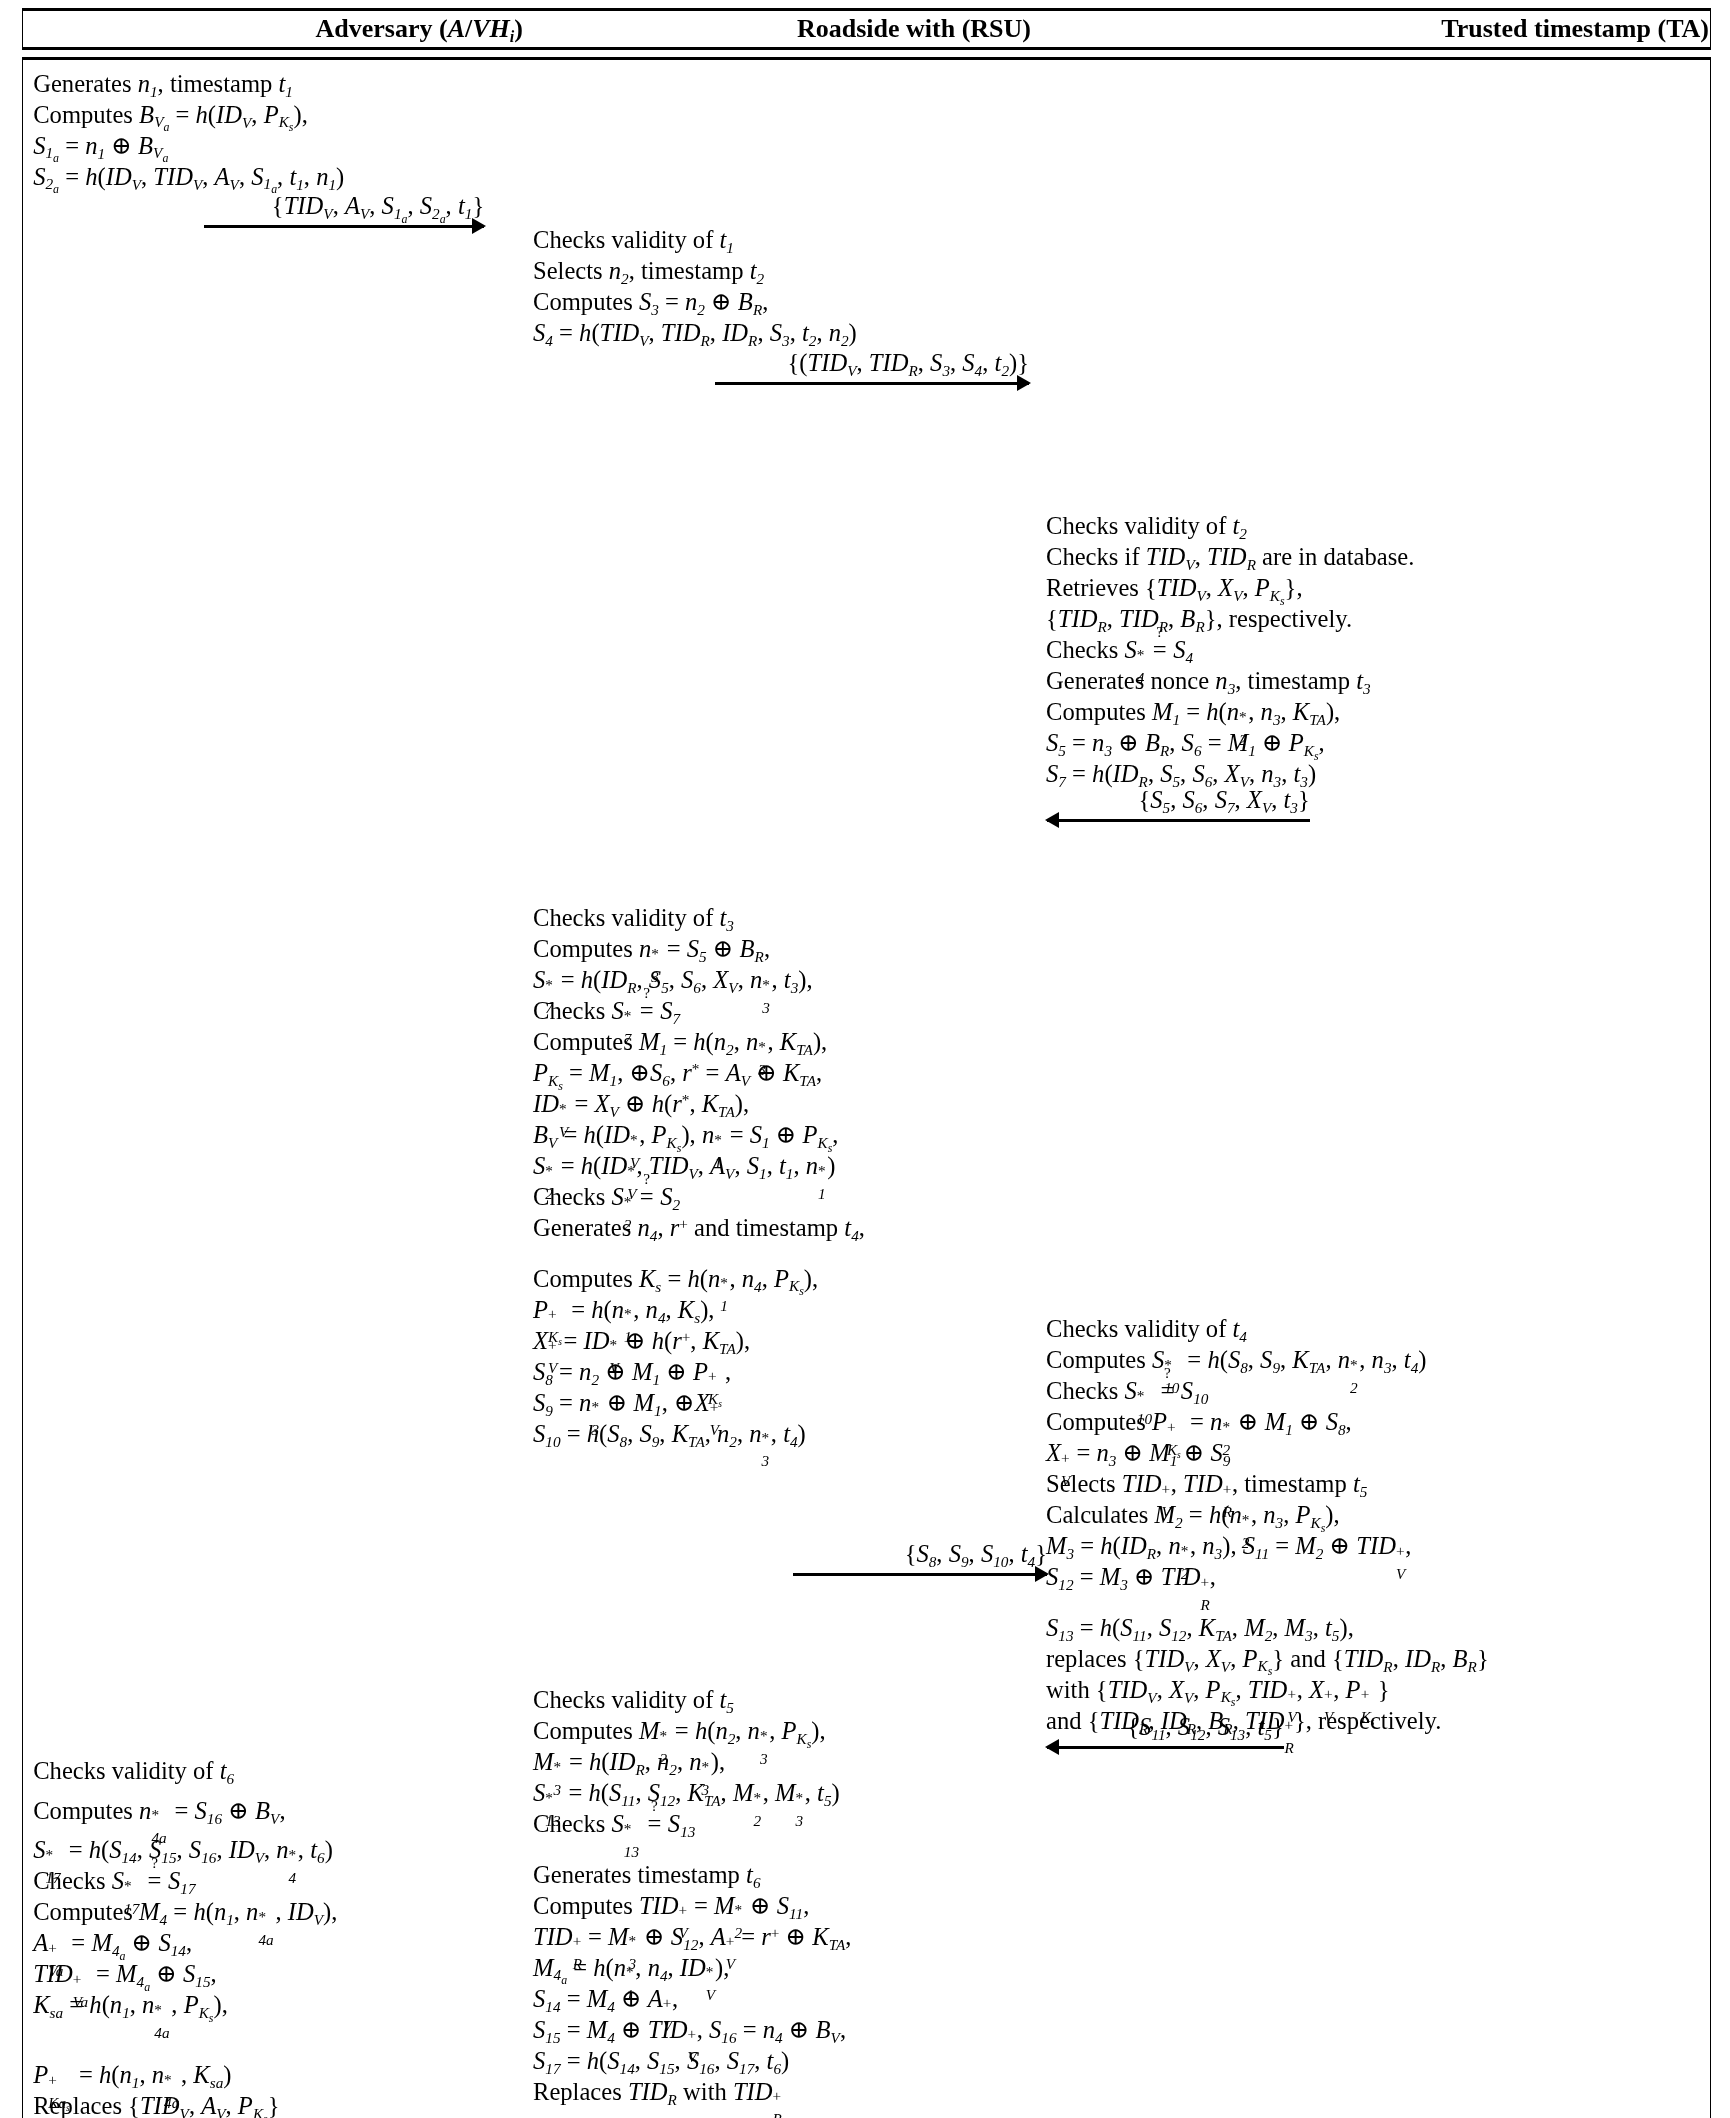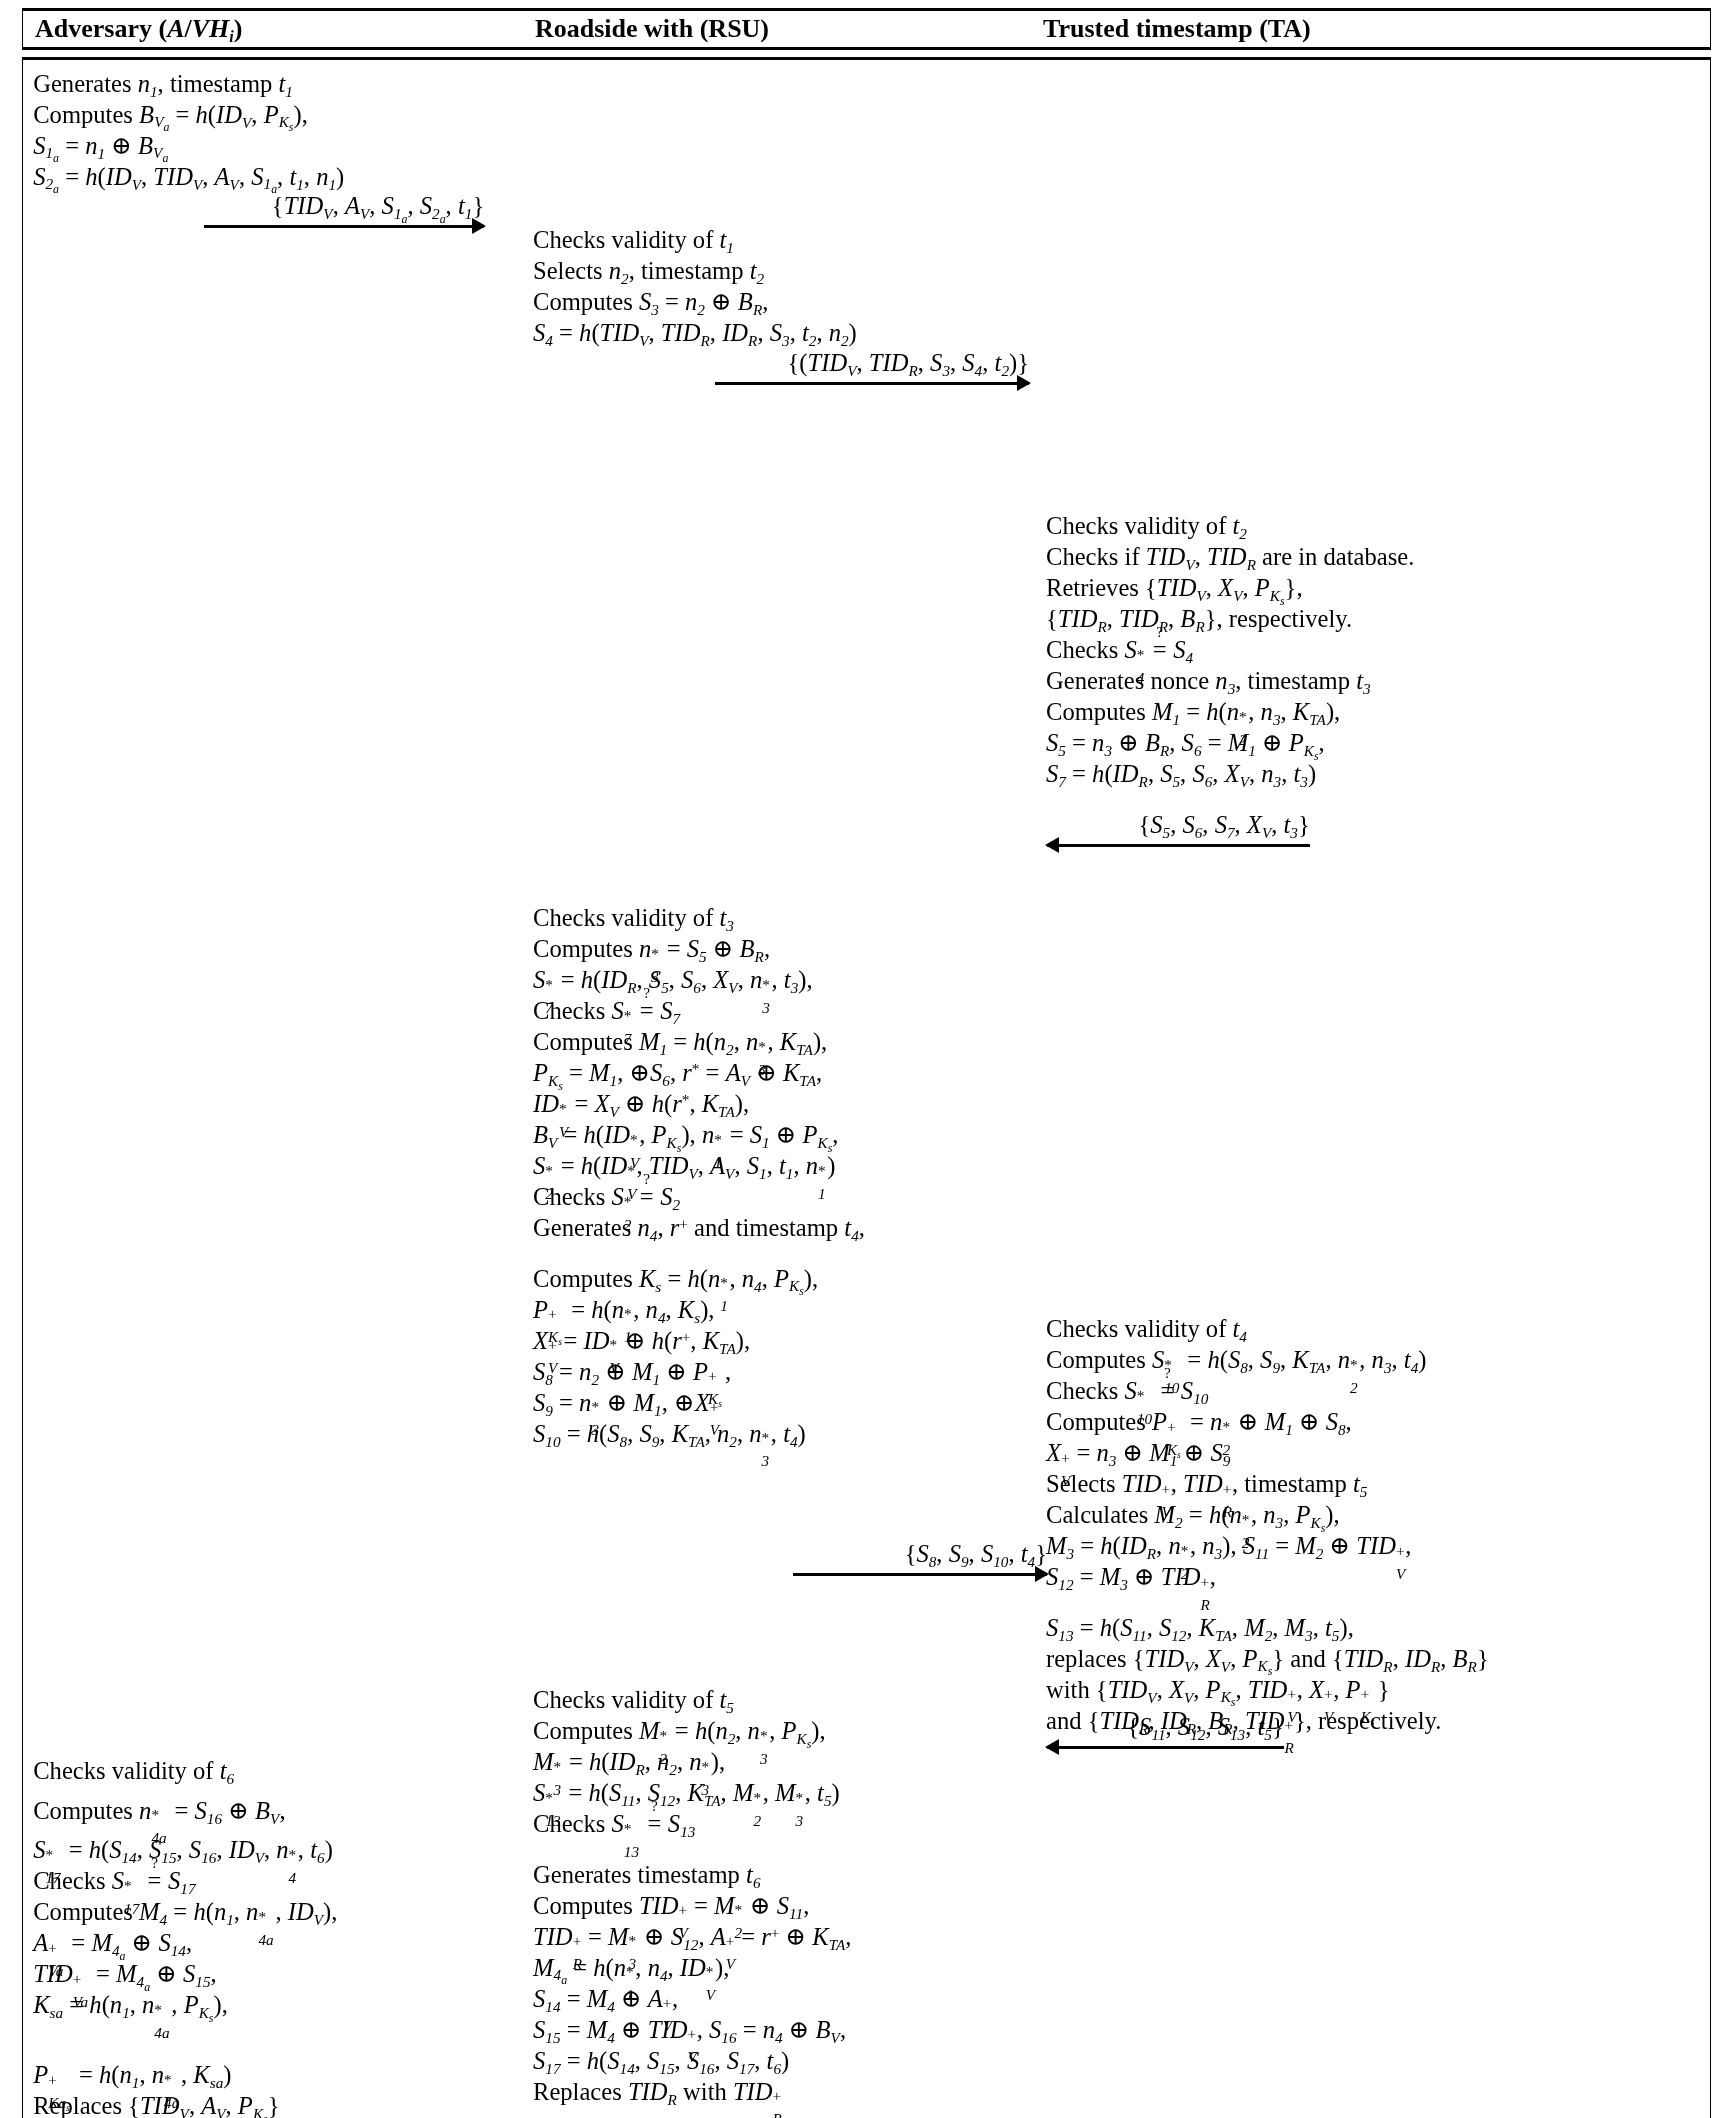--- a/index.html
+++ b/index.html
@@ -26,20 +26,21 @@
   
   .hdr{
     border-top:3.8px solid #000;
     border-bottom:3.8px solid #000;
     border-left:1.7px solid #000;
     border-right:1.7px solid #000;
     height:42px;
     display:flex;
     align-items:center;
     box-sizing:border-box;
+    text-align:right;
   }
   .hdr .cell{
     font-size:26px;
     font-weight:bold;
     line-height:1;
     padding-left:12px;
     box-sizing:border-box;
     white-space:nowrap;
   }
   .c1{width:500px;}
@@ -279,21 +280,21 @@
         <div class="ln">Checks if <i>TID<sub>V</sub></i>, <i>TID<sub>R</sub></i> are in database.</div>
         <div class="ln">Retrieves {<i>TID<sub>V</sub></i>, <i>X<sub>V</sub></i>, <i>P<sub>K<sub>s</sub></sub></i>},</div>
         <div class="ln">{<i>TID<sub>R</sub></i>, <i>TID<sub>R</sub></i>, <i>B<sub>R</sub></i>}, respectively.</div>
         <div class="ln">Checks <i>S<span class="ss ssw1"><span class="up">*</span><span class="dn">4</span></span></i><span class="qeq"><span class="q">?</span>=</span><i>S<sub>4</sub></i></div>
         <div class="ln">Generates nonce <i>n<sub>3</sub></i>, timestamp <i>t<sub>3</sub></i></div>
         <div class="ln">Computes <i>M<sub>1</sub></i> = <i>h</i>(<i>n<span class="ss ssw1"><span class="up">*</span><span class="dn">2</span></span></i>, <i>n<sub>3</sub></i>, <i>K<sub>TA</sub></i>),</div>
         <div class="ln"><i>S<sub>5</sub></i> = <i>n<sub>3</sub></i> <span class="oplus">⊕</span> <i>B<sub>R</sub></i>, <i>S<sub>6</sub></i> = <i>M<sub>1</sub></i> <span class="oplus">⊕</span> <i>P<sub>K<sub>s</sub></sub></i>,</div>
         <div class="ln"><i>S<sub>7</sub></i> = <i>h</i>(<i>ID<sub>R</sub></i>, <i>S<sub>5</sub></i>, <i>S<sub>6</sub></i>, <i>X<sub>V</sub></i>, <i>n<sub>3</sub></i>, <i>t<sub>3</sub></i>)</div>
       </div>
 
-      <div class="msg" style="top:750px;left:0.8px;width:263px">
+      <div class="msg" style="top:725px;left:0.8px;width:263px">
         <div class="txt">{<i>S<sub>5</sub></i>, <i>S<sub>6</sub></i>, <i>S<sub>7</sub></i>, <i>X<sub>V</sub></i>, <i>t<sub>3</sub></i>}</div>
         <div class="arrow left">
               <div class="bar"></div>
               <div class="head"></div>
             </div>
       </div>
 
       <div class="blk" style="top:1253px">
         <div class="ln">Checks validity of <i>t<sub>4</sub></i></div>
         <div class="ln">Computes <i>S<span class="ss ssw2"><span class="up">*</span><span class="dn">10</span></span></i> = <i>h</i>(<i>S<sub>8</sub></i>, <i>S<sub>9</sub></i>, <i>K<sub>TA</sub></i>, <i>n<span class="ss ssw1"><span class="up">*</span><span class="dn">2</span></span></i>, <i>n<sub>3</sub></i>, <i>t<sub>4</sub></i>)</div>

